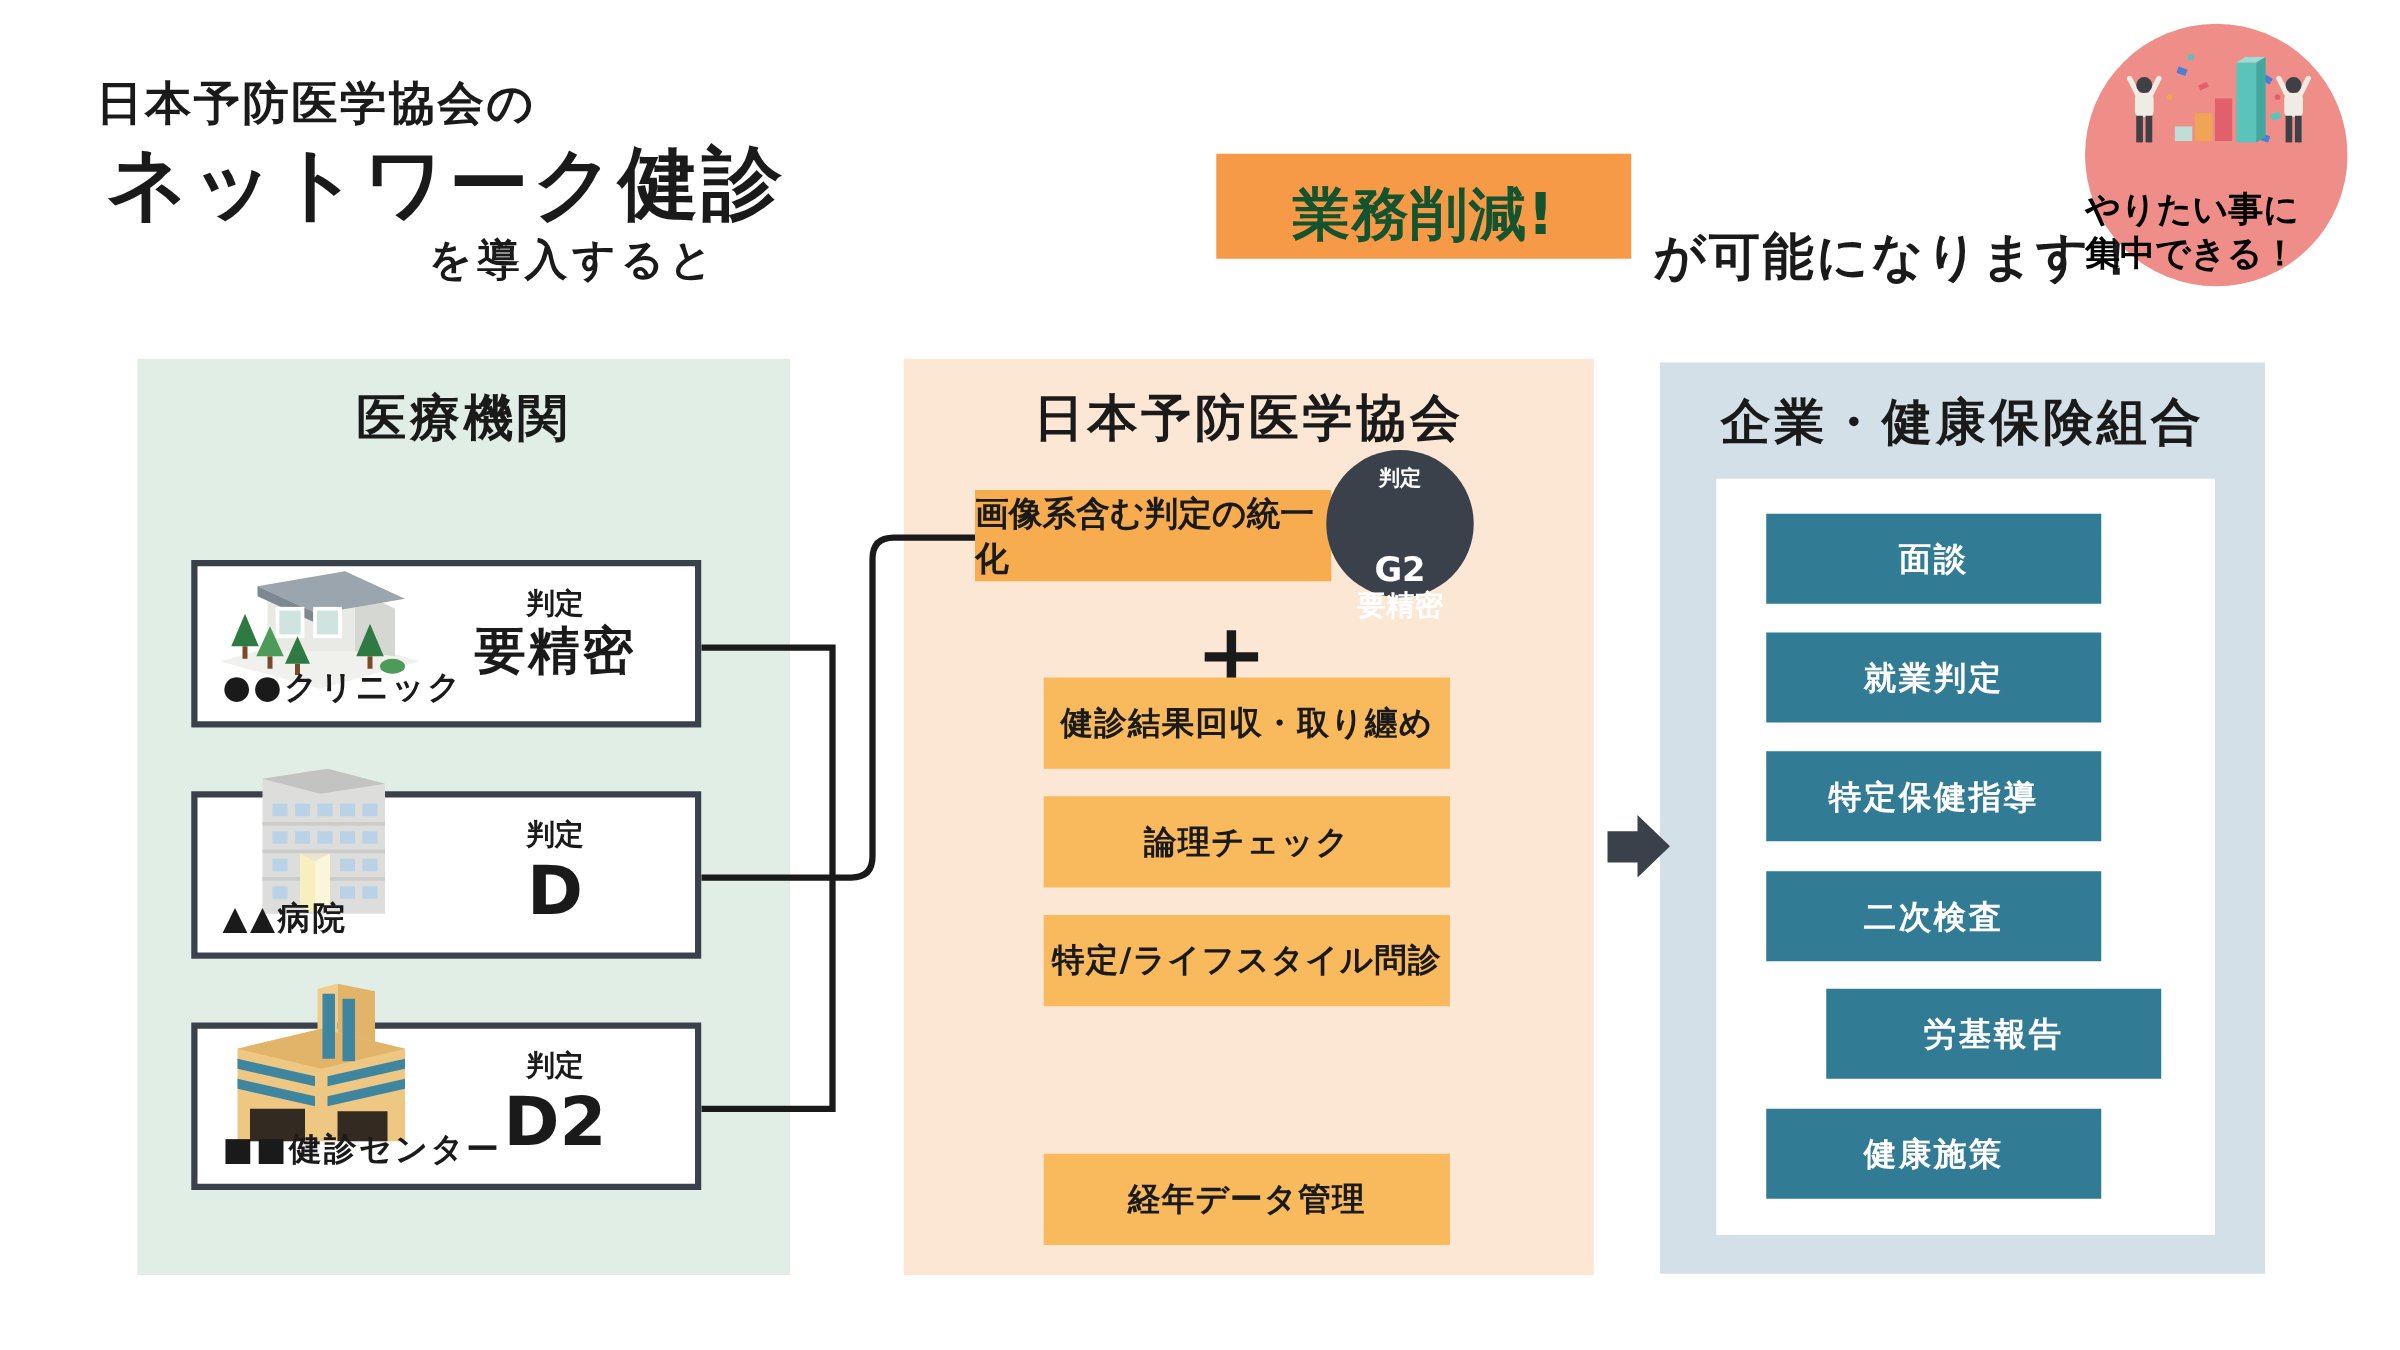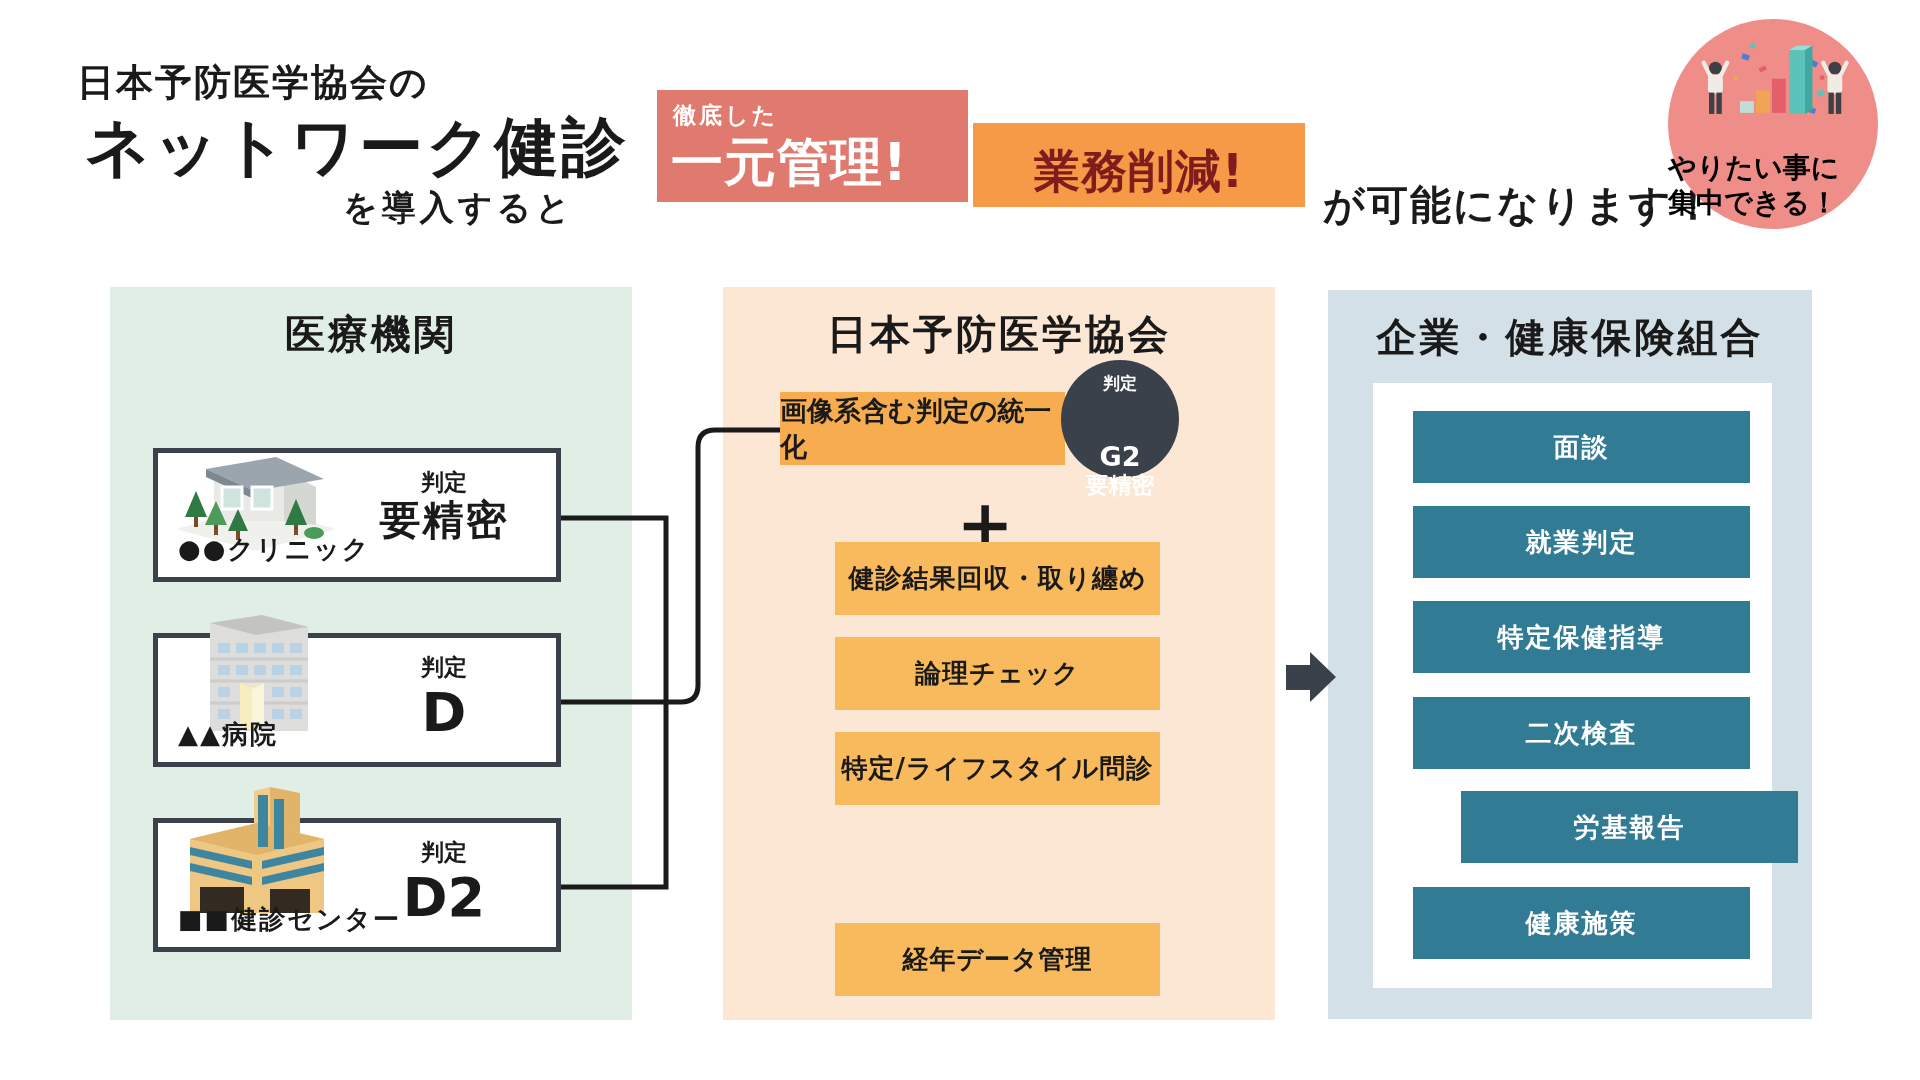--- a/index.html
+++ b/index.html
@@ -10,21 +10,21 @@
 
   
   .title-l1{left:77px;top:58px;font-size:37px;font-weight:700;letter-spacing:2px;}
   .title-l2{left:85px;top:104px;font-size:64px;font-weight:900;letter-spacing:3px;}
   .title-l3{left:343px;top:185px;font-size:34px;font-weight:800;letter-spacing:4px;}
 
   .badge-salmon{left:657px;top:90px;width:311px;height:112px;background:#E07A6F;color:#fff;}
   .badge-salmon .small{position:absolute;left:16px;top:10px;font-size:23px;font-weight:600;letter-spacing:3px;}
   .badge-salmon .big{position:absolute;left:14px;top:38px;font-size:52px;font-weight:800;letter-spacing:1px;}
 
-  .badge-orange{left:973px;top:123px;width:332px;height:84px;background:#F79A47;color:#7f1d1d;
+  .badge-orange{left:973px;top:123px;width:332px;height:84px;background:#F79A47;color:#14532d;
                 display:flex;align-items:flex-end;justify-content:center;padding-bottom:4px;}
   .badge-orange .big{font-size:46px;font-weight:800;letter-spacing:1px;}
 
   .suffix-text{left:1323px;top:178px;font-size:41px;font-weight:800;letter-spacing:2px;}
 
   .circle-badge{left:1668px;top:19px;width:210px;height:210px;border-radius:50%;background:#EF8E88;}
   .circle-badge .caption{position:absolute;left:0;top:131px;width:100%;text-align:left;
                          font-size:28px;font-weight:700;line-height:1.25;color:#000000;}
   .circle-badge svg{position:absolute;left:25px;top:16px;}
 
@@ -54,38 +54,34 @@
   .judge-circle .c1{font-size:17px;font-weight:600;line-height:1.2;}
   .judge-circle .c2{font-size:27px;font-weight:800;line-height:1.15;margin-top:48px;}
   .judge-circle .c3{font-size:23px;font-weight:800;line-height:1.2;}
   .plus-sign{left:945px;top:480px;width:80px;height:84px;font-size:78px;font-weight:900;
              text-align:center;line-height:84px;}
   .svc-box{position:absolute;left:835px;width:325px;height:73px;background:#F8BA5C;
            display:flex;align-items:center;justify-content:center;font-size:26px;font-weight:600;letter-spacing:1px;}
 
   
   .org-inner{left:1373px;top:383px;width:399px;height:605px;background:#ffffff;z-index:2;}
-  .org-btn{position:absolute;left:1413px;width:337px;height:72px;background:#317B94;color:#fff;z-index:3;
+  .org-btn{position:absolute;left:1413px;width:268px;height:72px;background:#317B94;color:#fff;z-index:3;
            display:flex;align-items:center;justify-content:center;font-size:26px;font-weight:600;letter-spacing:2px;}
 
   .overlay{position:absolute;left:0;top:0;z-index:2;pointer-events:none;}
 </style>
 </head>
 <body>
 
 <div class="stage">
 
   <div class="abs title-l1">日本予防医学協会の</div>
   <div class="abs title-l2">ネットワーク健診</div>
   <div class="abs title-l3">を導入すると</div>
 
-  <div class="abs badge-salmon">
-    <div class="small">徹底した</div>
-    <div class="big">一元管理!</div>
-  </div>
 
   <div class="abs badge-orange">
     <div class="big">業務削減!</div>
   </div>
 
   <div class="abs suffix-text">が可能になります！</div>
 
   <div class="abs circle-badge">
     <svg width="160" height="112" viewBox="0 0 150 105">
 

